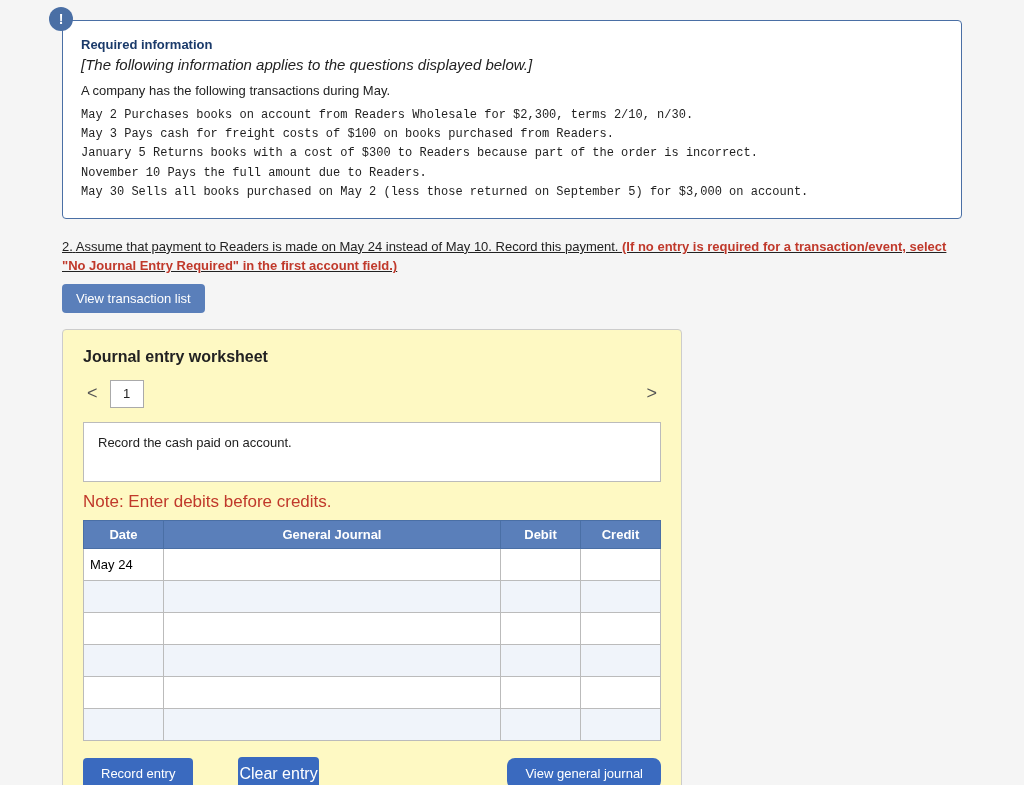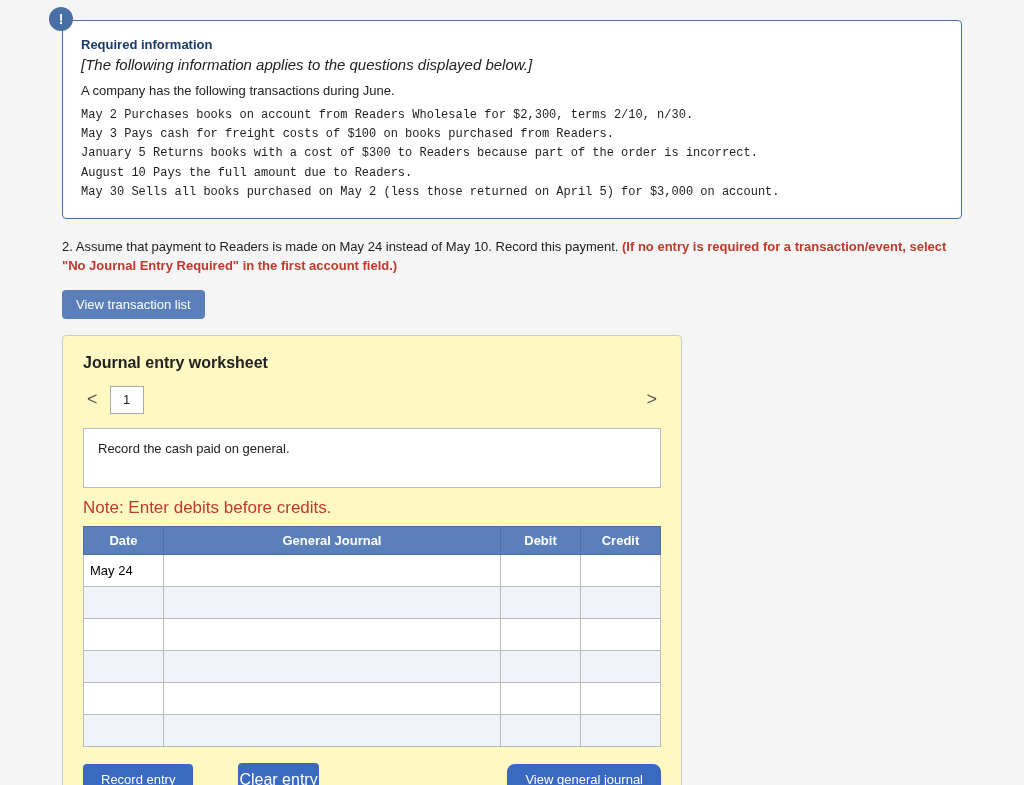--- a/index.html
+++ b/index.html
@@ -62,22 +62,23 @@
       font-family: 'Courier New', monospace;
       font-size: 12px;
       color: #222;
       line-height: 1.6;
     }
 
     
     .question-text {
       font-size: 13px;
       color: #222;
-      margin-bottom: 14px;
+      margin-bottom: 8px;
       line-height: 1.5;
+      text-decoration: underline;
     }
     .question-text strong {
       color: #c0392b;
     }
 
     
     .btn-view-transaction {
       background: #5a7fba;
       color: #fff;
       border: none;
@@ -241,27 +242,27 @@
 </head>
 <body>
 
 <div class="page-wrapper">
 
   
   <div class="info-box">
     <div class="info-box-icon">!</div>
     <div class="info-box-title">Required information</div>
     <div class="info-box-subtitle">[The following information applies to the questions displayed below.]</div>
-    <div class="info-box-body">A company has the following transactions during June.</div>
+    <div class="info-box-body">A company has the following transactions during May.</div>
     <div class="info-box-transactions">
       <div>May  2  Purchases books on account from Readers Wholesale for $2,300, terms 2/10, n/30.</div>
       <div>May  3  Pays cash for freight costs of $100 on books purchased from Readers.</div>
       <div>January  5  Returns books with a cost of $300 to Readers because part of the order is incorrect.</div>
-      <div>August 10  Pays the full amount due to Readers.</div>
-      <div>May 30  Sells all books purchased on May 2 (less those returned on April 5) for $3,000 on account.</div>
+      <div>November 10  Pays the full amount due to Readers.</div>
+      <div>May 30  Sells all books purchased on May 2 (less those returned on September 5) for $3,000 on account.</div>
     </div>
   </div>
 
   
   <div class="question-text">
     <span>2.</span>
     <span> Assume that payment to Readers is made on May 24 instead of May 10. Record this payment. </span>
     <strong>(If no entry is required for a transaction/event, select "No Journal Entry Required" in the first account field.)</strong>
   </div>
 
@@ -272,21 +273,21 @@
   <div class="worksheet-card">
     <div class="worksheet-title">Journal entry worksheet</div>
 
     <div class="nav-row">
       <button class="nav-arrow">&lt;</button>
       <div class="nav-page-box">1</div>
       <button class="nav-arrow nav-arrow-right">&gt;</button>
     </div>
 
     <div class="instruction-box">
-      <span>Record the cash paid on general.</span>
+      <span>Record the cash paid on account.</span>
     </div>
 
     <div class="note-text">Note: Enter debits before credits.</div>
 
     <table class="journal-table">
       <thead>
         <tr>
           <th class="col-date center">Date</th>
           <th class="col-journal center">General Journal</th>
           <th class="col-debit center">Debit</th>

